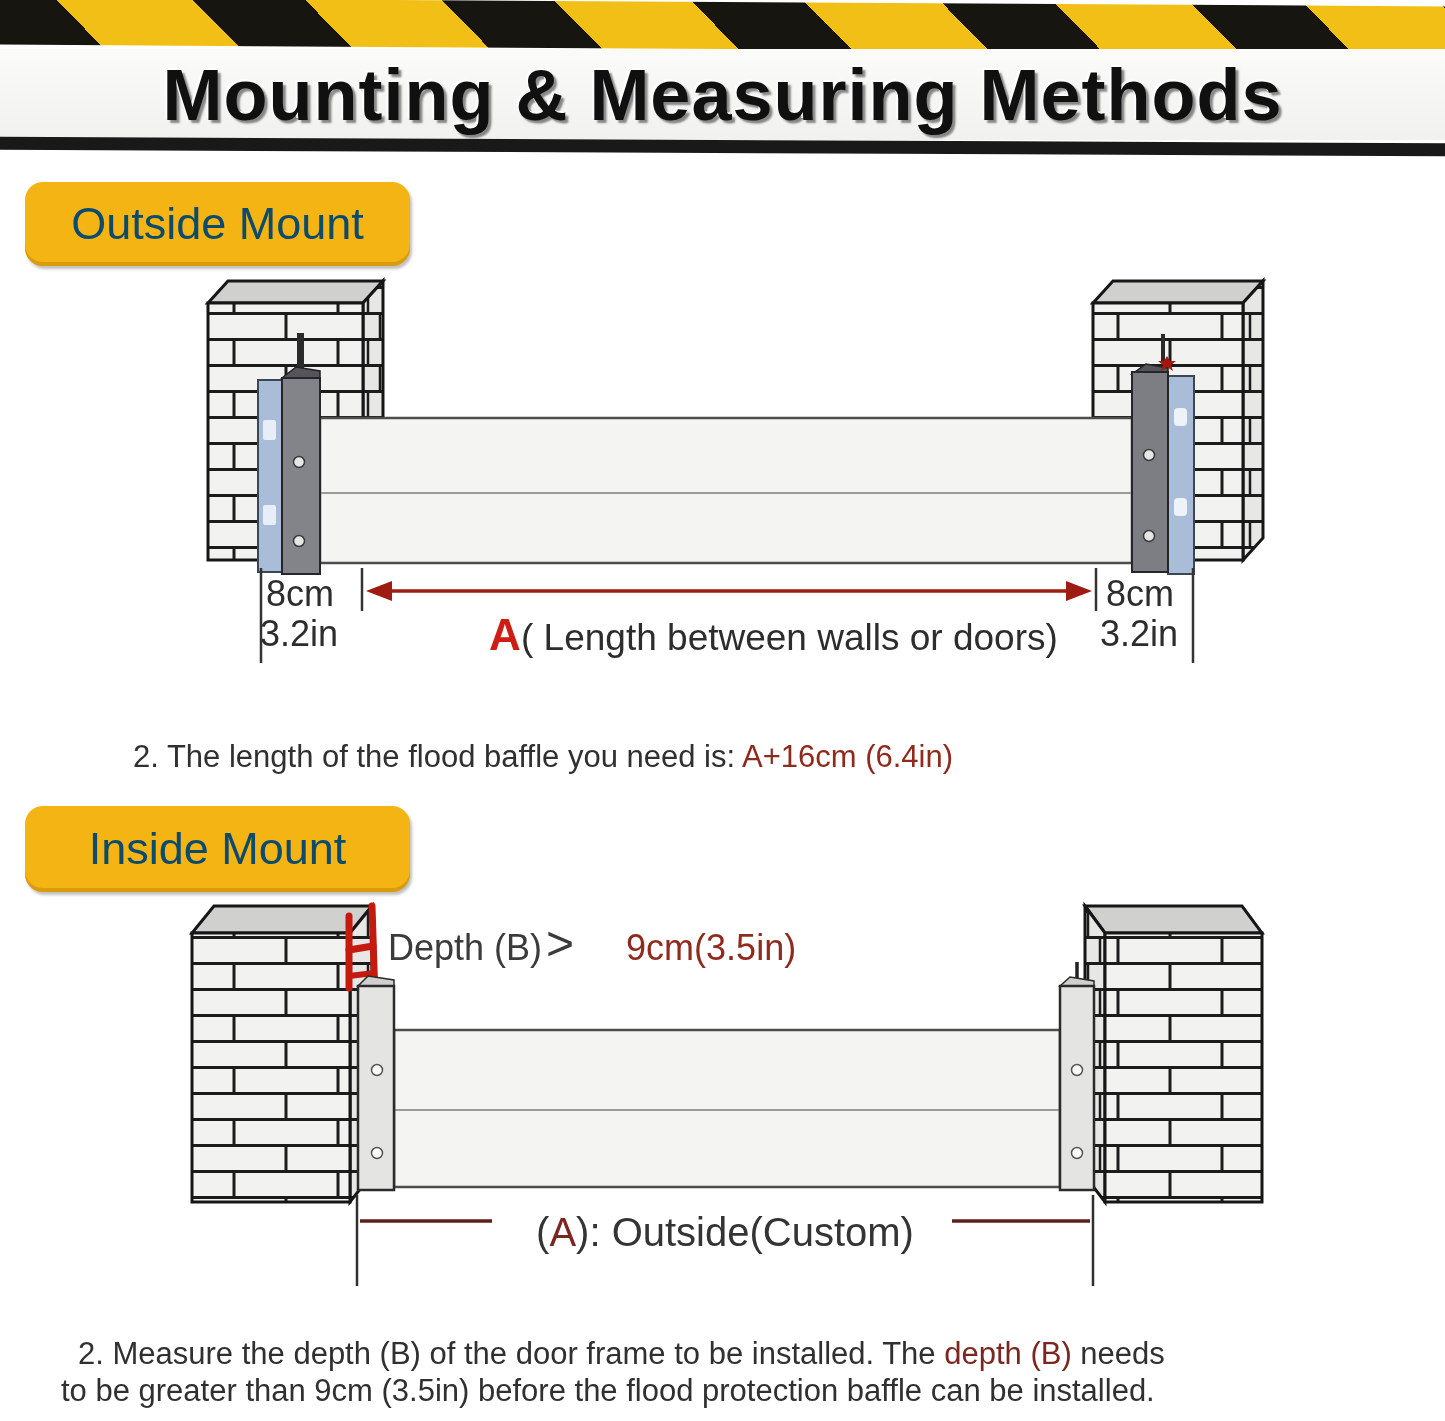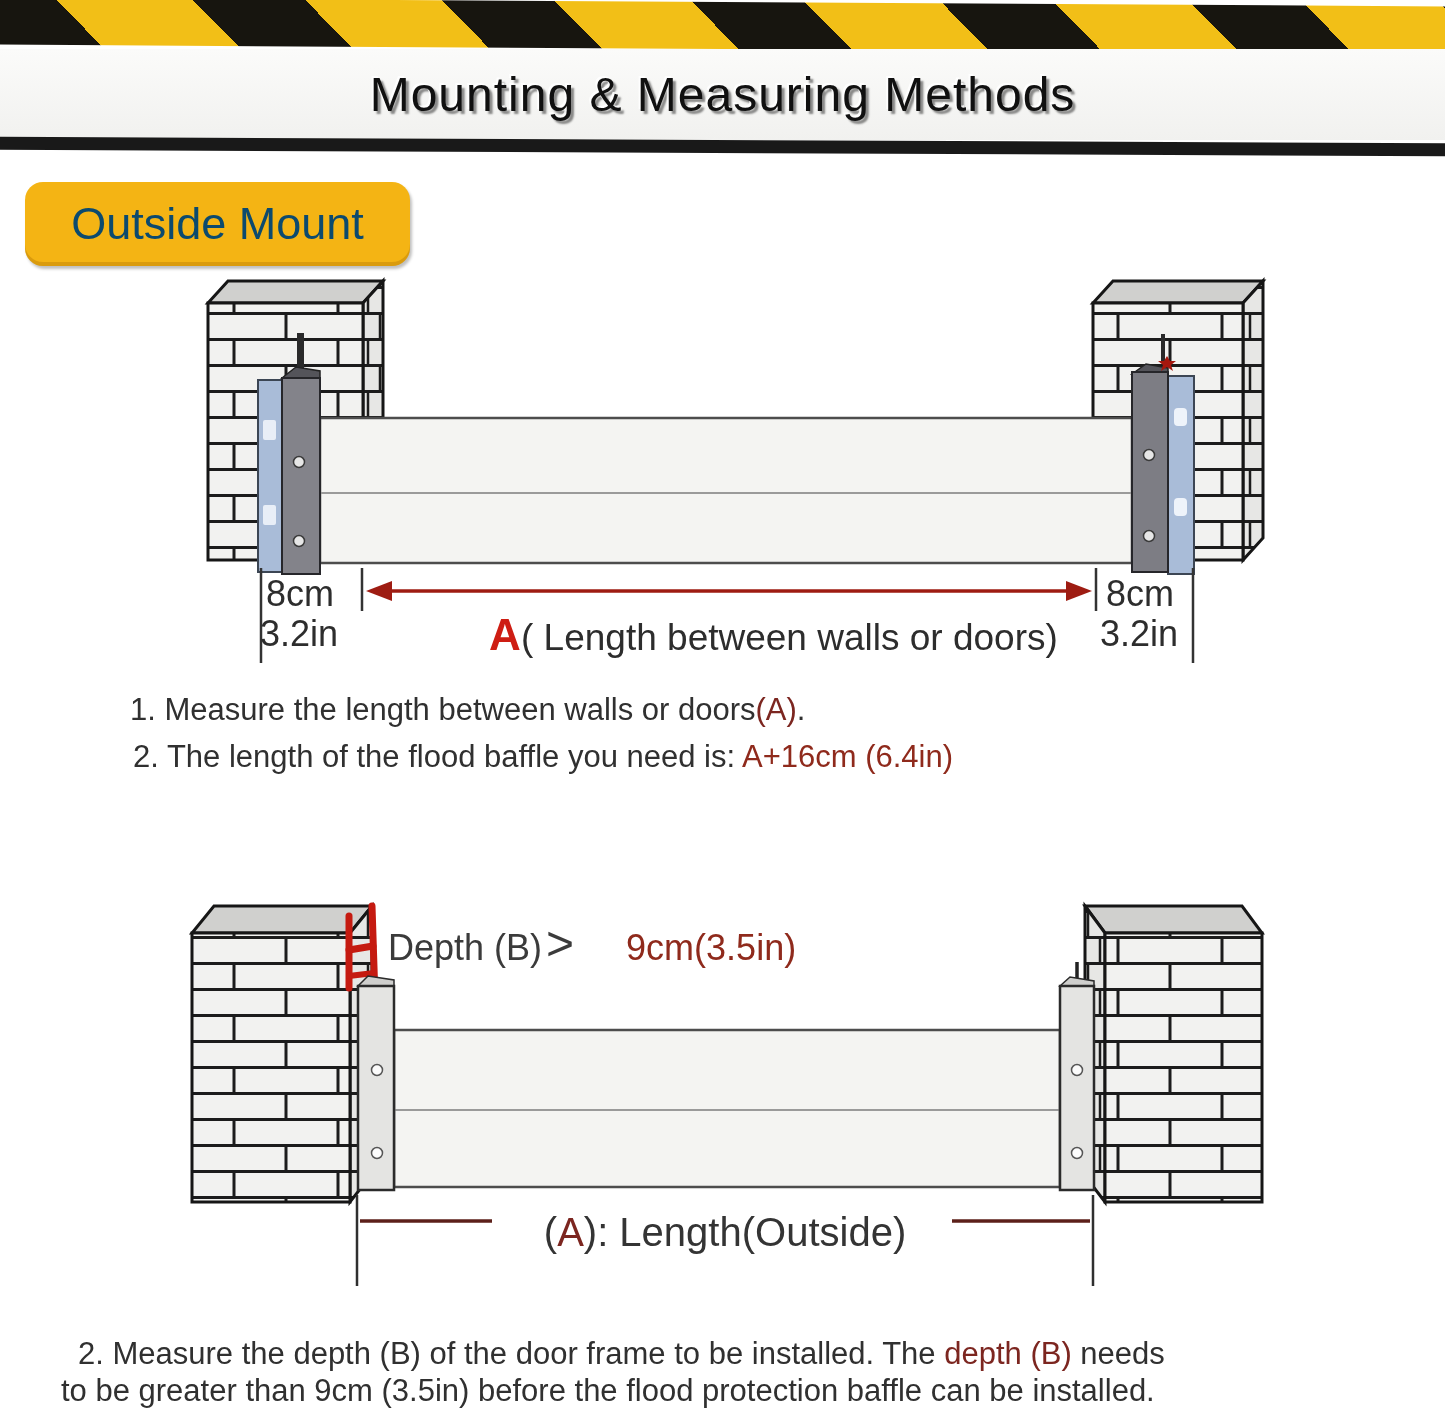--- a/index.html
+++ b/index.html
@@ -18,21 +18,21 @@
     left:-12px;top:2px;width:1470px;height:47px;
     background:repeating-linear-gradient(45deg,var(--hazard-black) 0 80px,var(--hazard-yellow) 80px 177px);
     transform:rotate(0.35deg);
   }
   .title-band{
     left:0;top:49px;width:1445px;height:91px;
     background:linear-gradient(180deg,#fbfbfa,#f1f1ef);
     display:flex;align-items:center;justify-content:center;
   }
   .page-title{
-    font-size:48px;font-weight:normal;letter-spacing:1px;color:#101010;
+    font-size:72px;font-weight:bold;letter-spacing:1px;color:#101010;
     text-shadow:-2px -2px 0 rgba(255,255,255,0.85), 3px 3px 2px rgba(0,0,0,0.45);
     white-space:nowrap;
   }
   .header-bar{
     left:-10px;top:140px;width:1465px;height:13px;background:#191919;transform:rotate(0.25deg);
   }
   
   .section-badge{
     width:385px;height:84px;background:var(--label-yellow);
     border-radius:18px;display:flex;align-items:center;justify-content:center;
@@ -141,27 +141,27 @@
     </g>
 
     <text x="266" y="606" font-size="36" fill="var(--dim-text)">8cm</text>
     <text x="260" y="646" font-size="36" fill="var(--dim-text)">3.2in</text>
     <text x="1106" y="606" font-size="36" fill="var(--dim-text)">8cm</text>
     <text x="1100" y="646" font-size="36" fill="var(--dim-text)">3.2in</text>
     <text x="489" y="650" font-size="44" font-weight="bold" fill="var(--accent-red)">A</text>
     <text x="521" y="650" font-size="37" fill="var(--dim-text)">( Length between walls or doors)</text>
   </svg>
 
-  <div class="abs step-line" style="left:130px;top:692px;">
-    <span>1. Measure the length between walls or doors</span><span class="accent">(A)</span><span>.</span>
-  </div>
   <div class="abs step-line" style="left:127px;top:739px;margin-left:6px;">
     <span>2. The length of the flood baffle you need is: </span><span class="accent-bright">A+16cm (6.4in)</span>
   </div>
 
+  <div class="abs section-badge" style="left:25px;top:806px;height:86px;">
+    <span>Inside Mount</span>
+  </div>
 
   <svg class="abs" style="left:0;top:890px;" width="1445" height="405" viewBox="0 890 1445 405">
     <defs>
       <pattern id="bp2" width="104" height="52" patternUnits="userSpaceOnUse">
         <rect width="104" height="52" fill="#f2f2f0"></rect>
         <path d="M0 1.5 H104 M0 27.5 H104" stroke="#1c1c1c" stroke-width="3"></path>
         <path d="M78 0 V27.5" stroke="#1c1c1c" stroke-width="3"></path>
         <path d="M26 27.5 V53" stroke="#1c1c1c" stroke-width="3"></path>
       </pattern>
       <pattern id="bps2" width="30" height="52" patternUnits="userSpaceOnUse">
@@ -218,21 +218,21 @@
     </g>
   </svg>
 
   <div class="abs depth-note" style="left:388px;top:916px;">
     <span class="t1">Depth (B) </span>
     <span class="gt">&gt;</span>
     <span class="t2">9cm(3.5in)</span>
   </div>
 
   <div class="abs span-label2" style="left:455px;top:1210px;width:540px;text-align:center;">
-    <span>(</span><span class="accent">A</span><span>): Length(Outside)</span>
+    <span>(</span><span class="accent">A</span><span>): Outside(Custom)</span>
   </div>
 
   <div class="abs step-line" style="left:78px;top:1336px;">
     <span>2. Measure the depth (B) of the door frame to be installed. The </span><span class="accent">depth (B)</span><span> needs</span>
   </div>
   <div class="abs step-line" style="left:61px;top:1373px;">
     <span>to be greater than 9cm (3.5in) before the flood protection baffle can be installed.</span>
   </div>
 
 </div>

